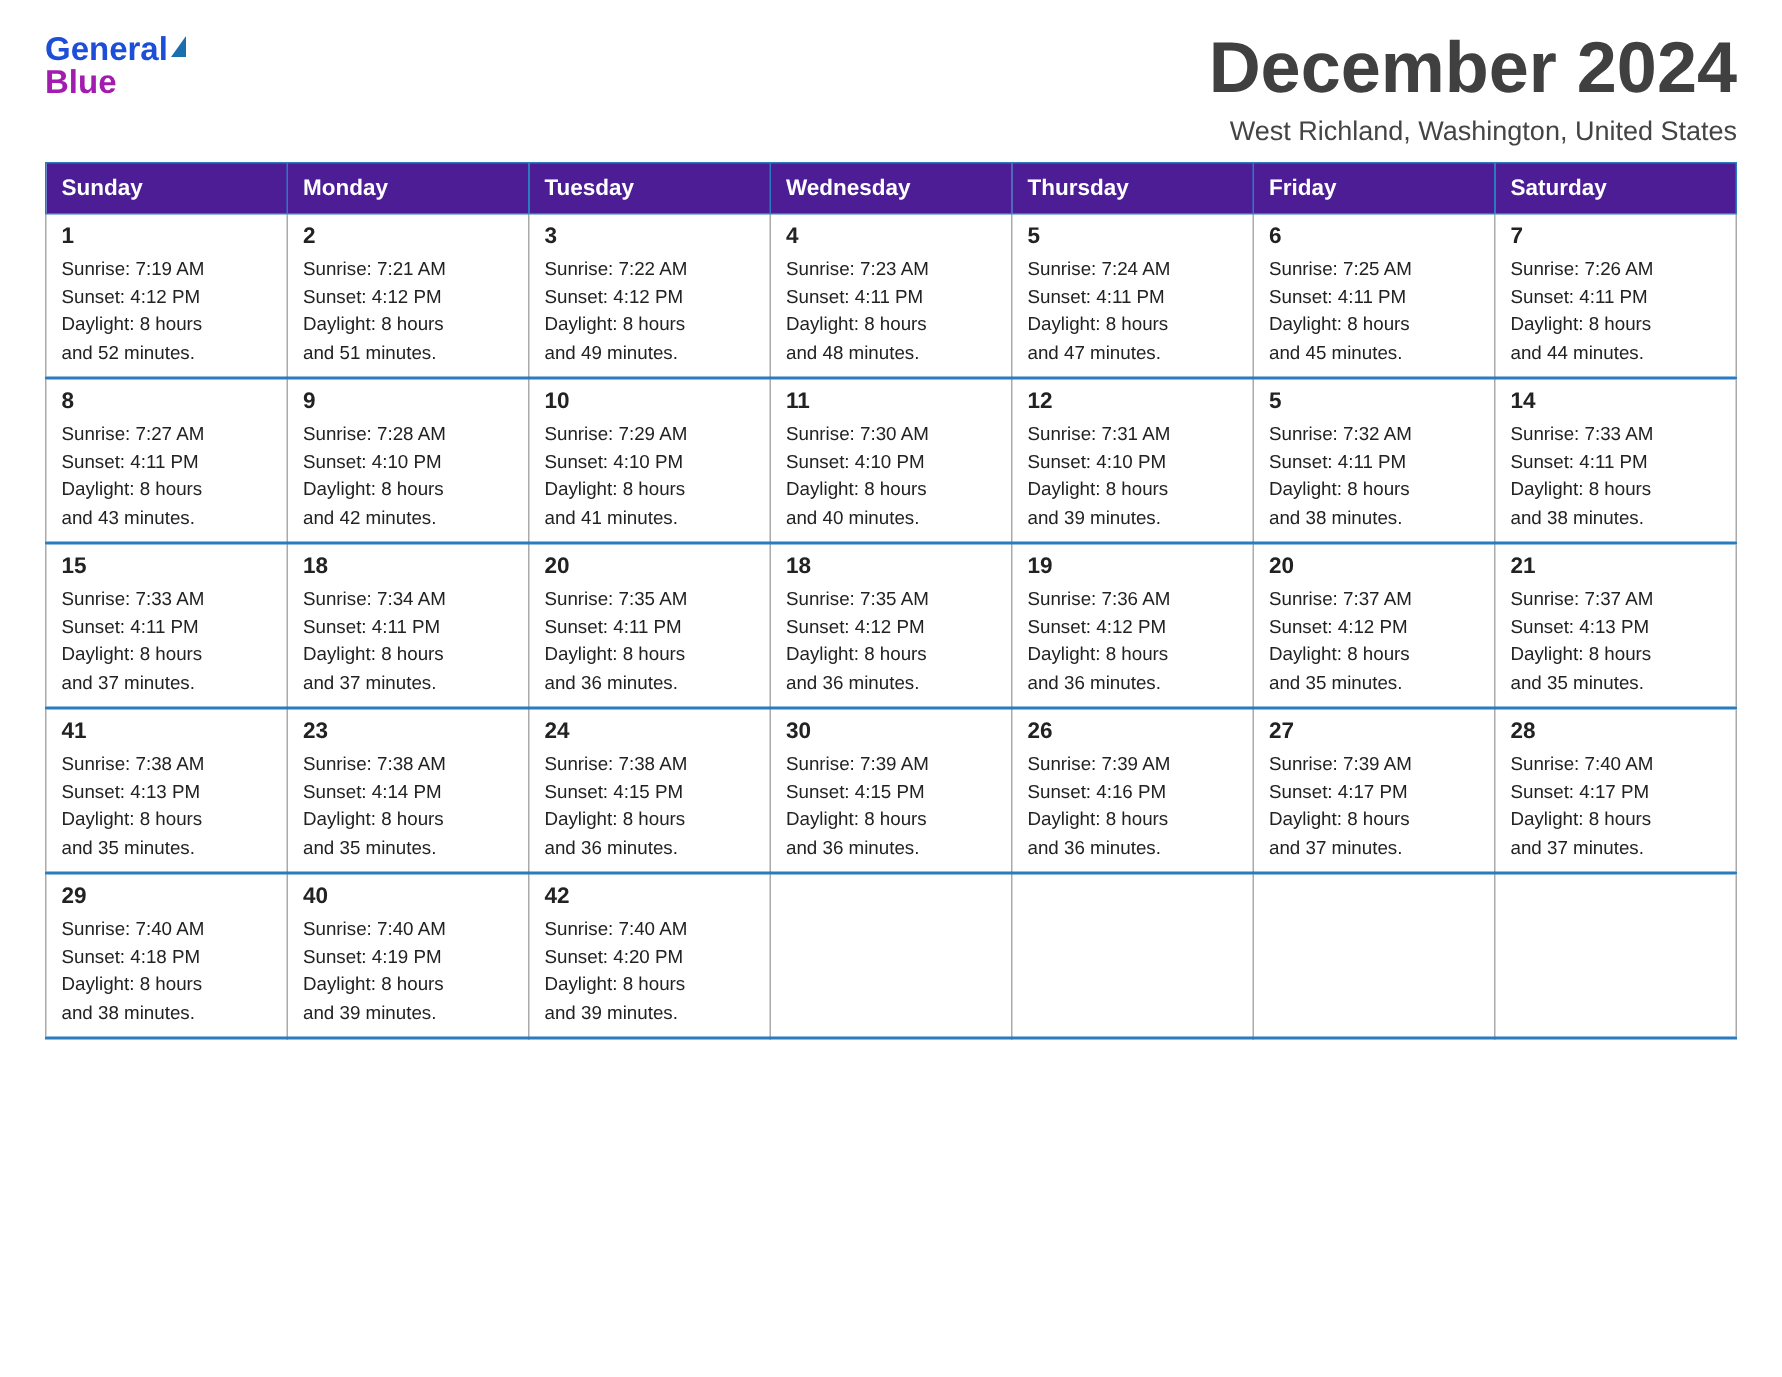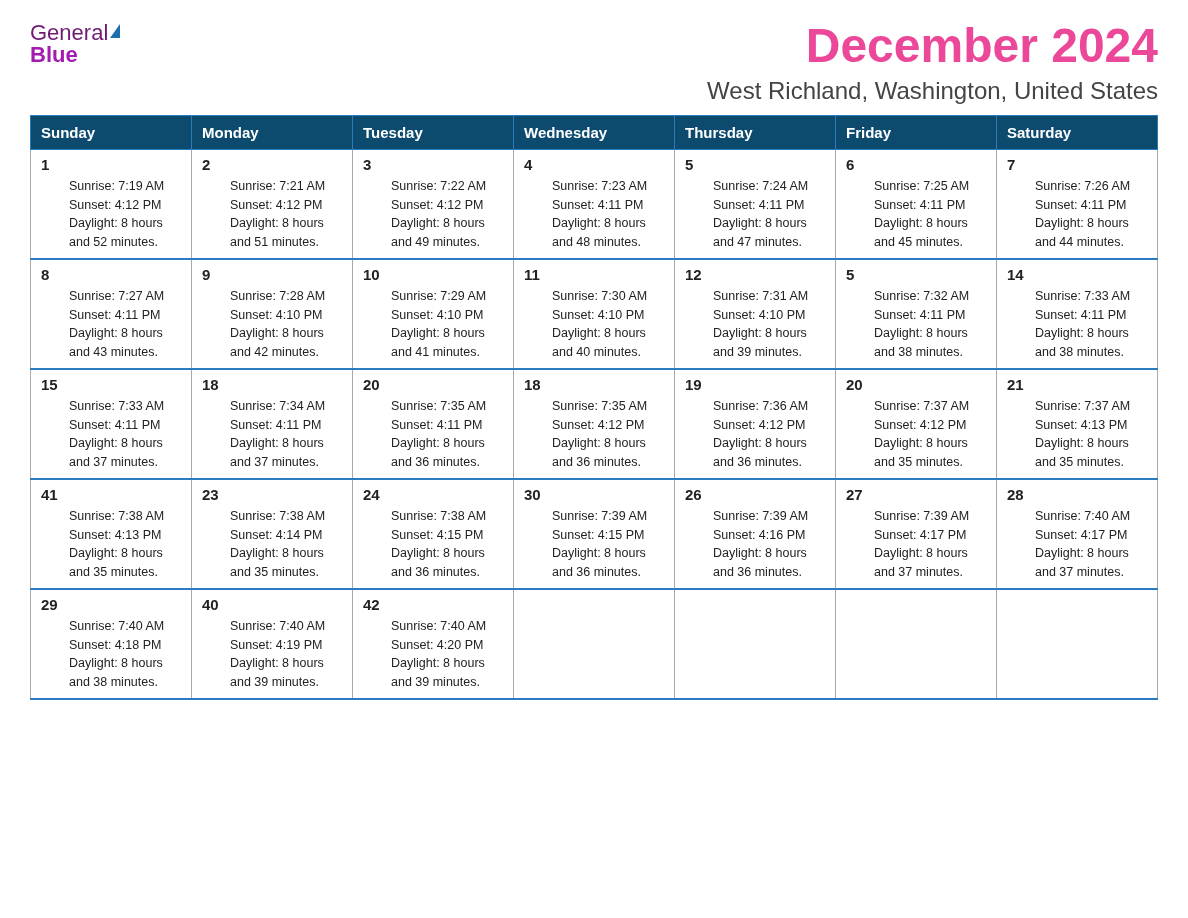--- a/index.html
+++ b/index.html
@@ -16,22 +16,22 @@
       align-items: flex-start;
       margin-bottom: 10px;
     }
     .logo {
       display: flex;
       flex-direction: column;
       align-items: flex-start;
     }
     .logo-general {
       font-size: 22px;
-      font-weight: normal;
-      color: #701a75;
+      font-weight: bold;
+      color: #1d4ed8;
       letter-spacing: 0;
     }
     .logo-blue {
       font-size: 22px;
       font-weight: bold;
       color: #a21caf;
       margin-top: -4px;
     }
     .logo-triangle {
       display: inline-block;
@@ -43,35 +43,35 @@
       vertical-align: middle;
       position: relative;
       top: -2px;
     }
     .title-block {
       text-align: right;
     }
     .month-title {
       font-size: 48px;
       font-weight: bold;
-      color: #ec4899;
+      color: #404040;
       line-height: 1.1;
     }
     .location-title {
-      font-size: 24px;
+      font-size: 18px;
       color: #444;
       margin-top: 4px;
     }
     table {
       width: 100%;
       border-collapse: collapse;
       margin-top: 10px;
     }
     thead tr {
-      background-color: #0c4a6e;
+      background-color: #4c1d95;
     }
     thead th {
       color: #fff;
       font-size: 15px;
       font-weight: 600;
       padding: 8px 10px;
       text-align: left;
       border: 1px solid #2b7bbf;
     }
     tbody td {
@@ -87,21 +87,20 @@
       font-size: 15px;
       font-weight: bold;
       color: #222;
       display: block;
       margin-bottom: 4px;
     }
     .day-info {
       font-size: 12.5px;
       line-height: 1.5;
       color: #222;
-      margin-left: 28px;
     }
     tbody tr {
       border-bottom: 2px solid #2b7bbf;
     }
     .empty-cell {
       background: #fff;
     }
   </style>
 </head>
 <body>

